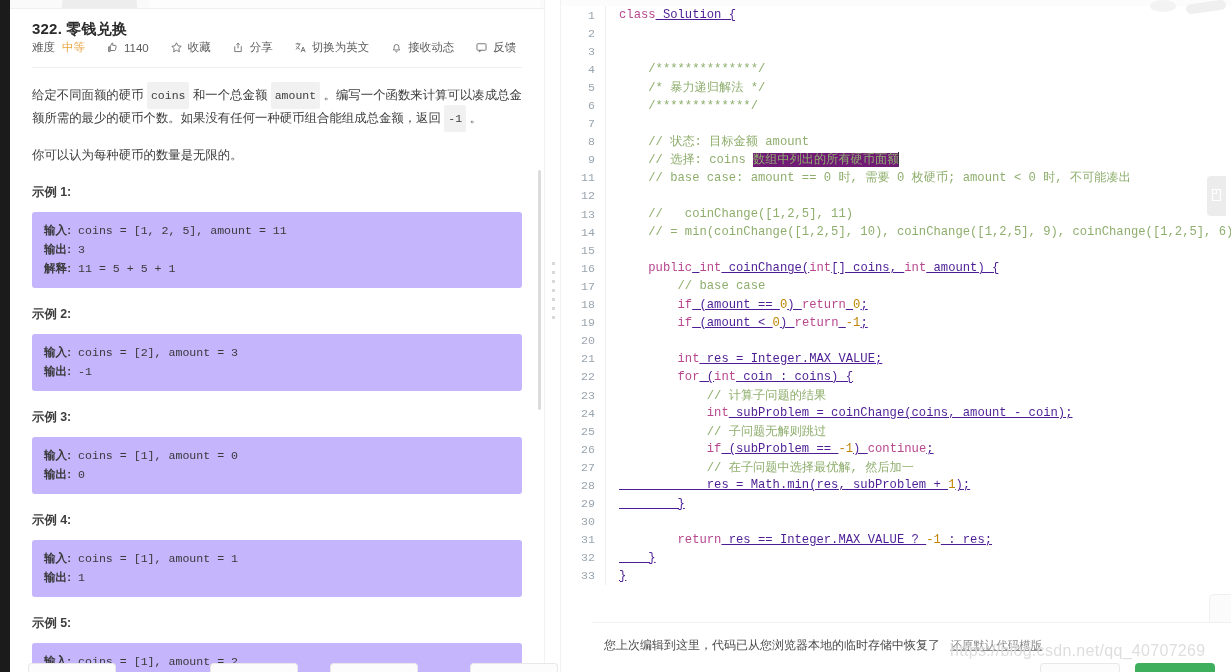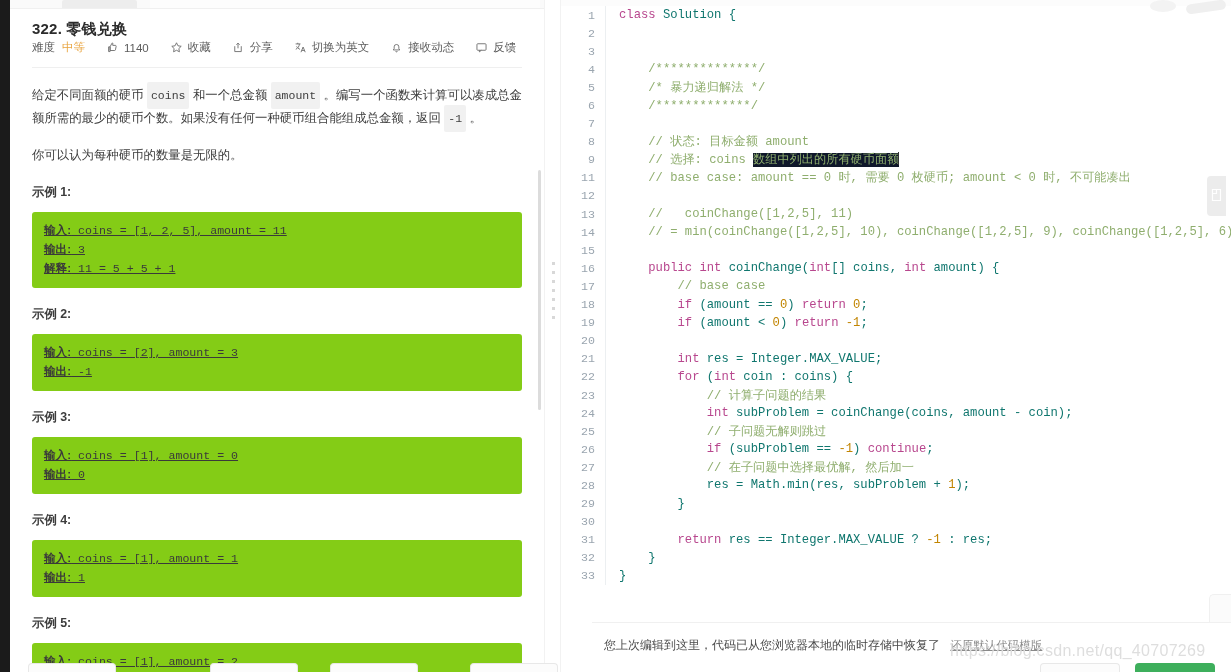--- a/index.html
+++ b/index.html
@@ -62,26 +62,25 @@
   code.inl {
     font-family: "Liberation Mono", "DejaVu Sans Mono", monospace;
     background: #f1f1f1; color: #3d3d3d; font-size: 11.5px;
     padding: 7px 4px; border-radius: 2px;
   }
 
   .ex-label {
     font-size: 12.4px; font-weight: bold; color: #3d3d3d; margin-top: 18px;
   }
   .ex-block {
-    background: #84cc16; border-radius: 3px; margin-top: 11px;
+    background: #c4b5fd; border-radius: 3px; margin-top: 11px;
     padding: 9px 12px 10px 12px;
     font-family: "Liberation Mono", "DejaVu Sans Mono", monospace;
     font-size: 11.6px; line-height: 18px; color: #3a3a3a;
     white-space: pre;
-    text-decoration: underline;
   }
   .ex-block b { font-family: "Liberation Sans", sans-serif; font-weight: bold; }
 
   
   .lp-scrollbar {
     position: absolute; right: 3px; top: 170px; width: 3px; height: 240px;
     background: #dcdcdc; border-radius: 2px;
   }
 
   
@@ -112,22 +111,22 @@
     width: 34px; min-width: 34px; text-align: right; padding-right: 0;
     color: #9aa5af; font-size: 11.6px; user-select: none;
   }
   .lsep { width: 11px; min-width: 11px; height: 18.1px;
           border-left: 1px solid #eceff1; margin-left: 10px; }
   .code-text { white-space: pre; color: #383a42; padding-left: 3px; }
 
   .t-kw   { color: #b8478e; }
   .t-cmt  { color: #8fae6e; }
   .t-num  { color: #c18401; }
-  .t-pln  { color: #0f766e; }
-  .sel    { background: #0f172a; }
+  .t-pln  { color: #4c1d95; text-decoration: underline; }
+  .sel    { background: #701a75; }
   .caret  { display: inline-block; width: 1px; height: 13px; background: #333;
             vertical-align: -2px; margin: 0 -1px; }
 
   
   .side-handle {
     position: absolute; left: 1207px; top: 176px; width: 19px; height: 40px;
     background: #ececec; border-radius: 4px 0 0 4px;
   }
   .side-handle svg { position: absolute; left: 4px; top: 12px; }
   .side-handle2 {

